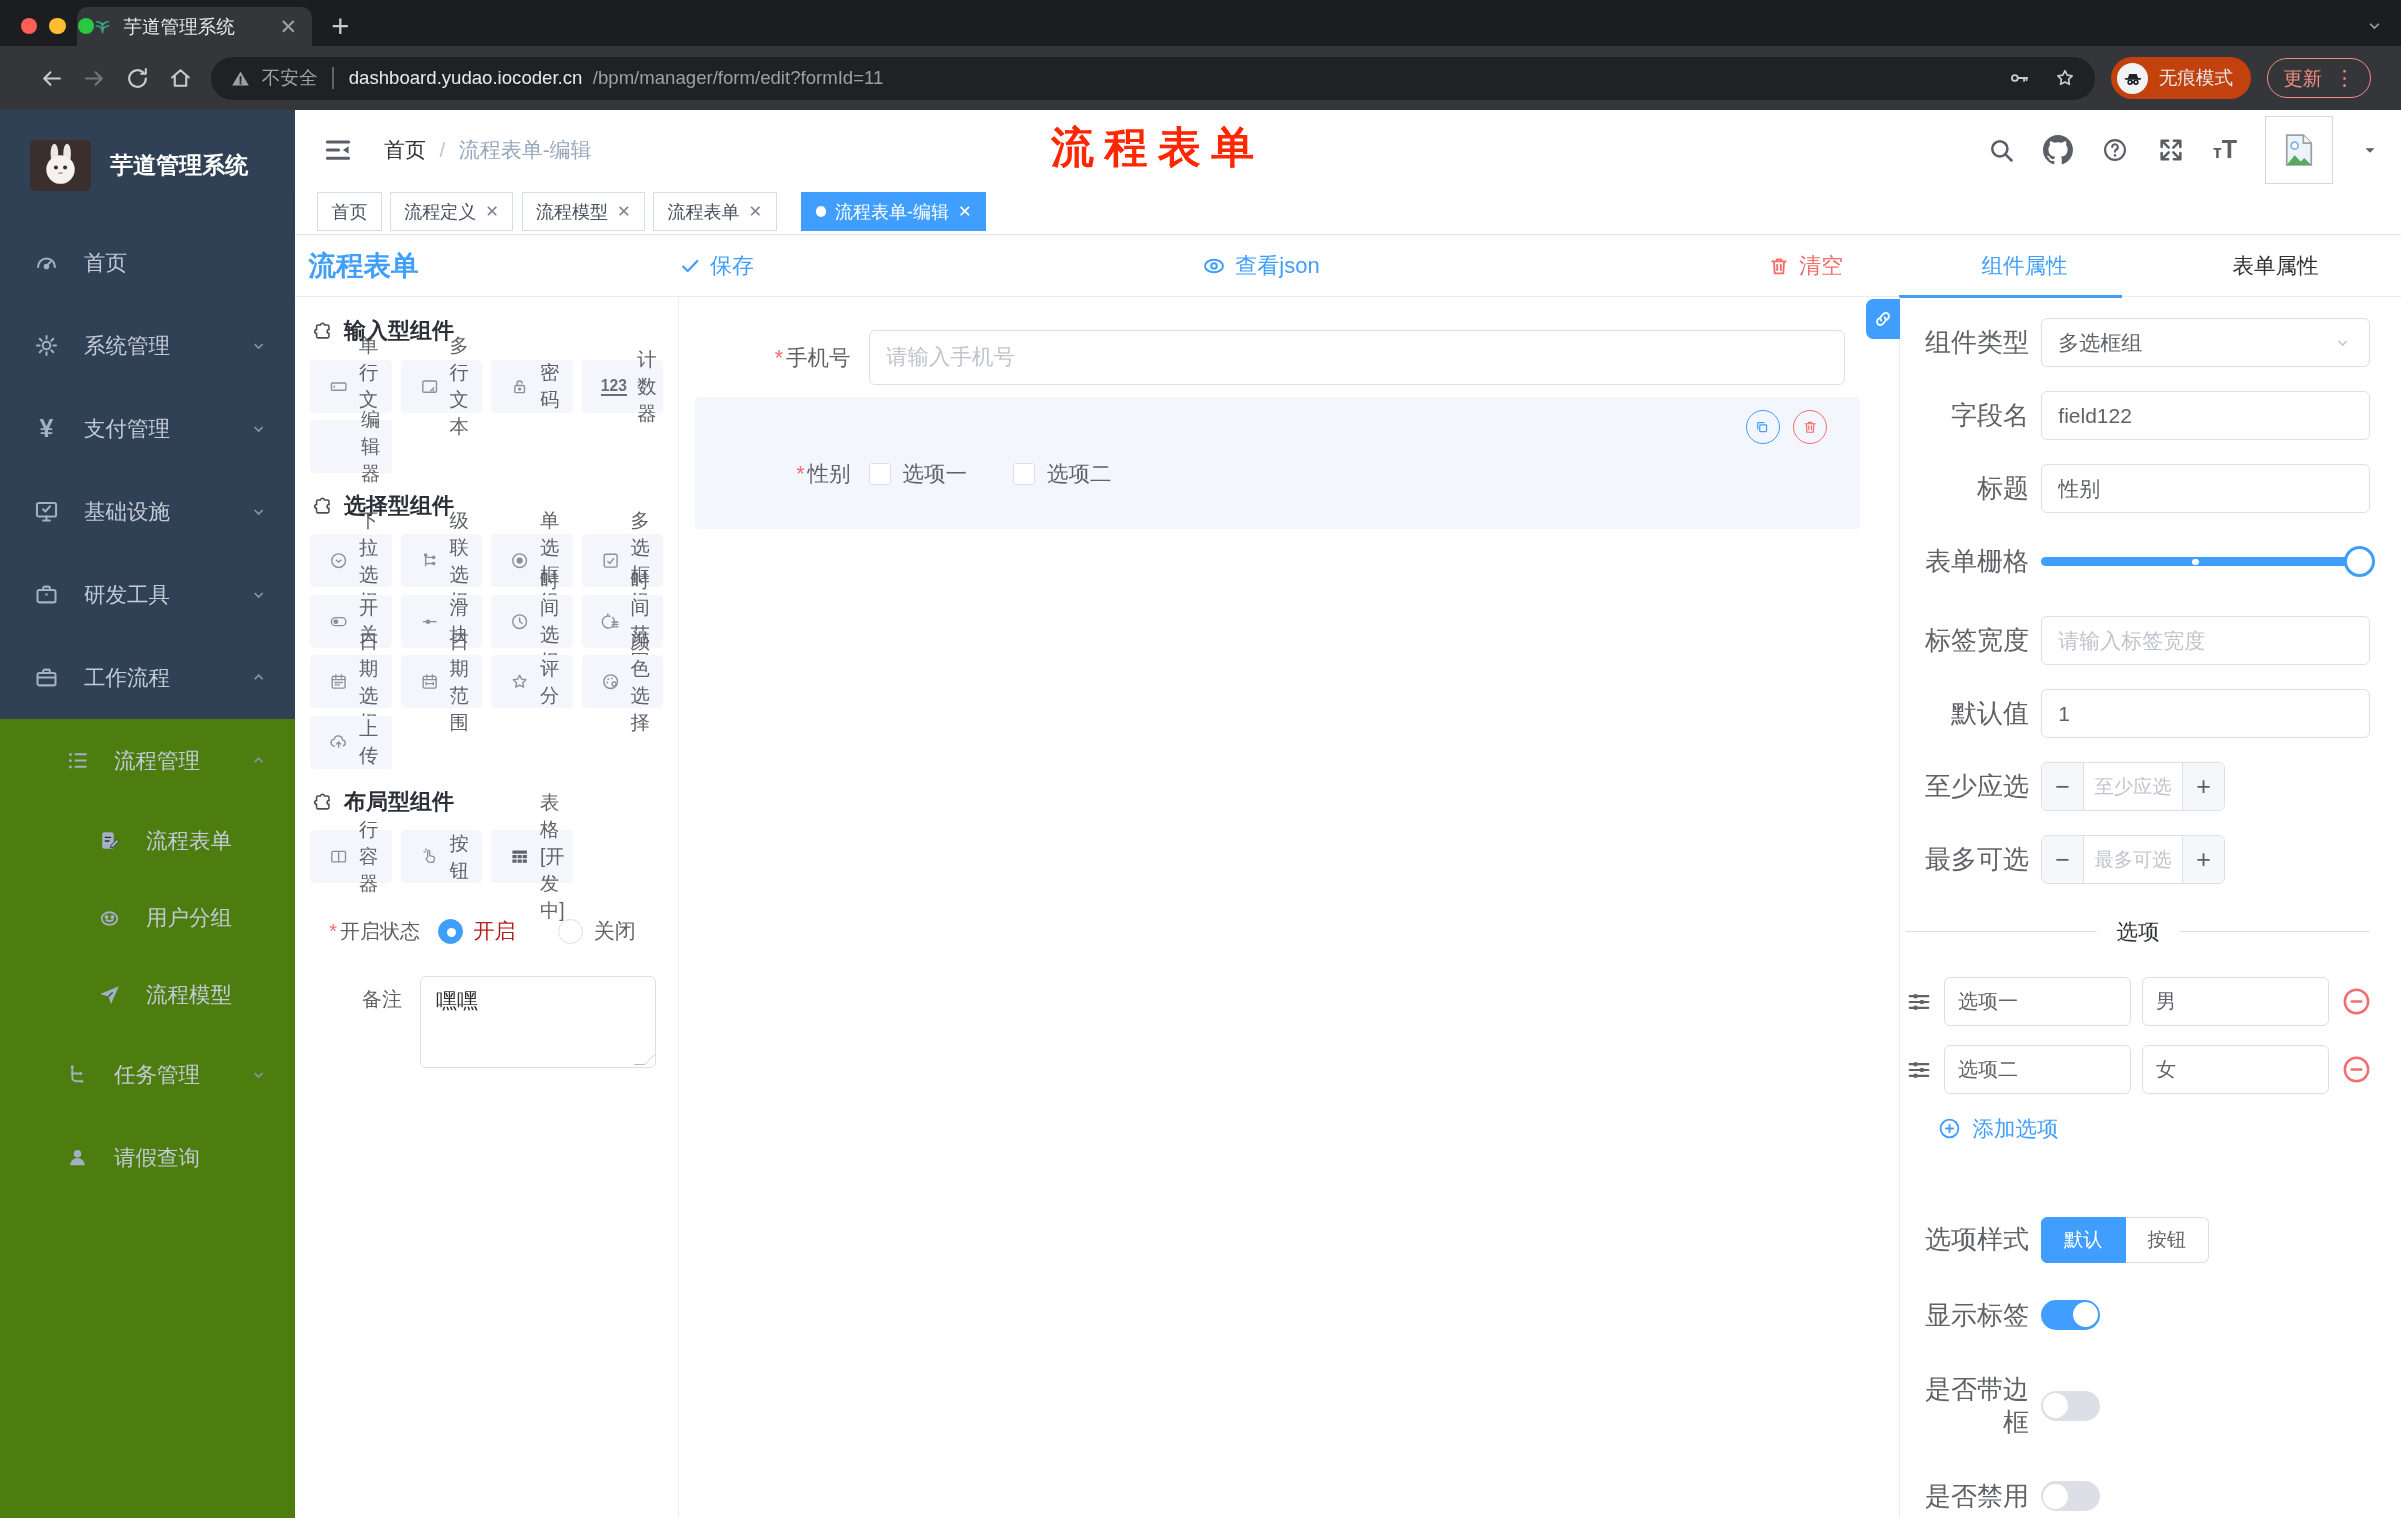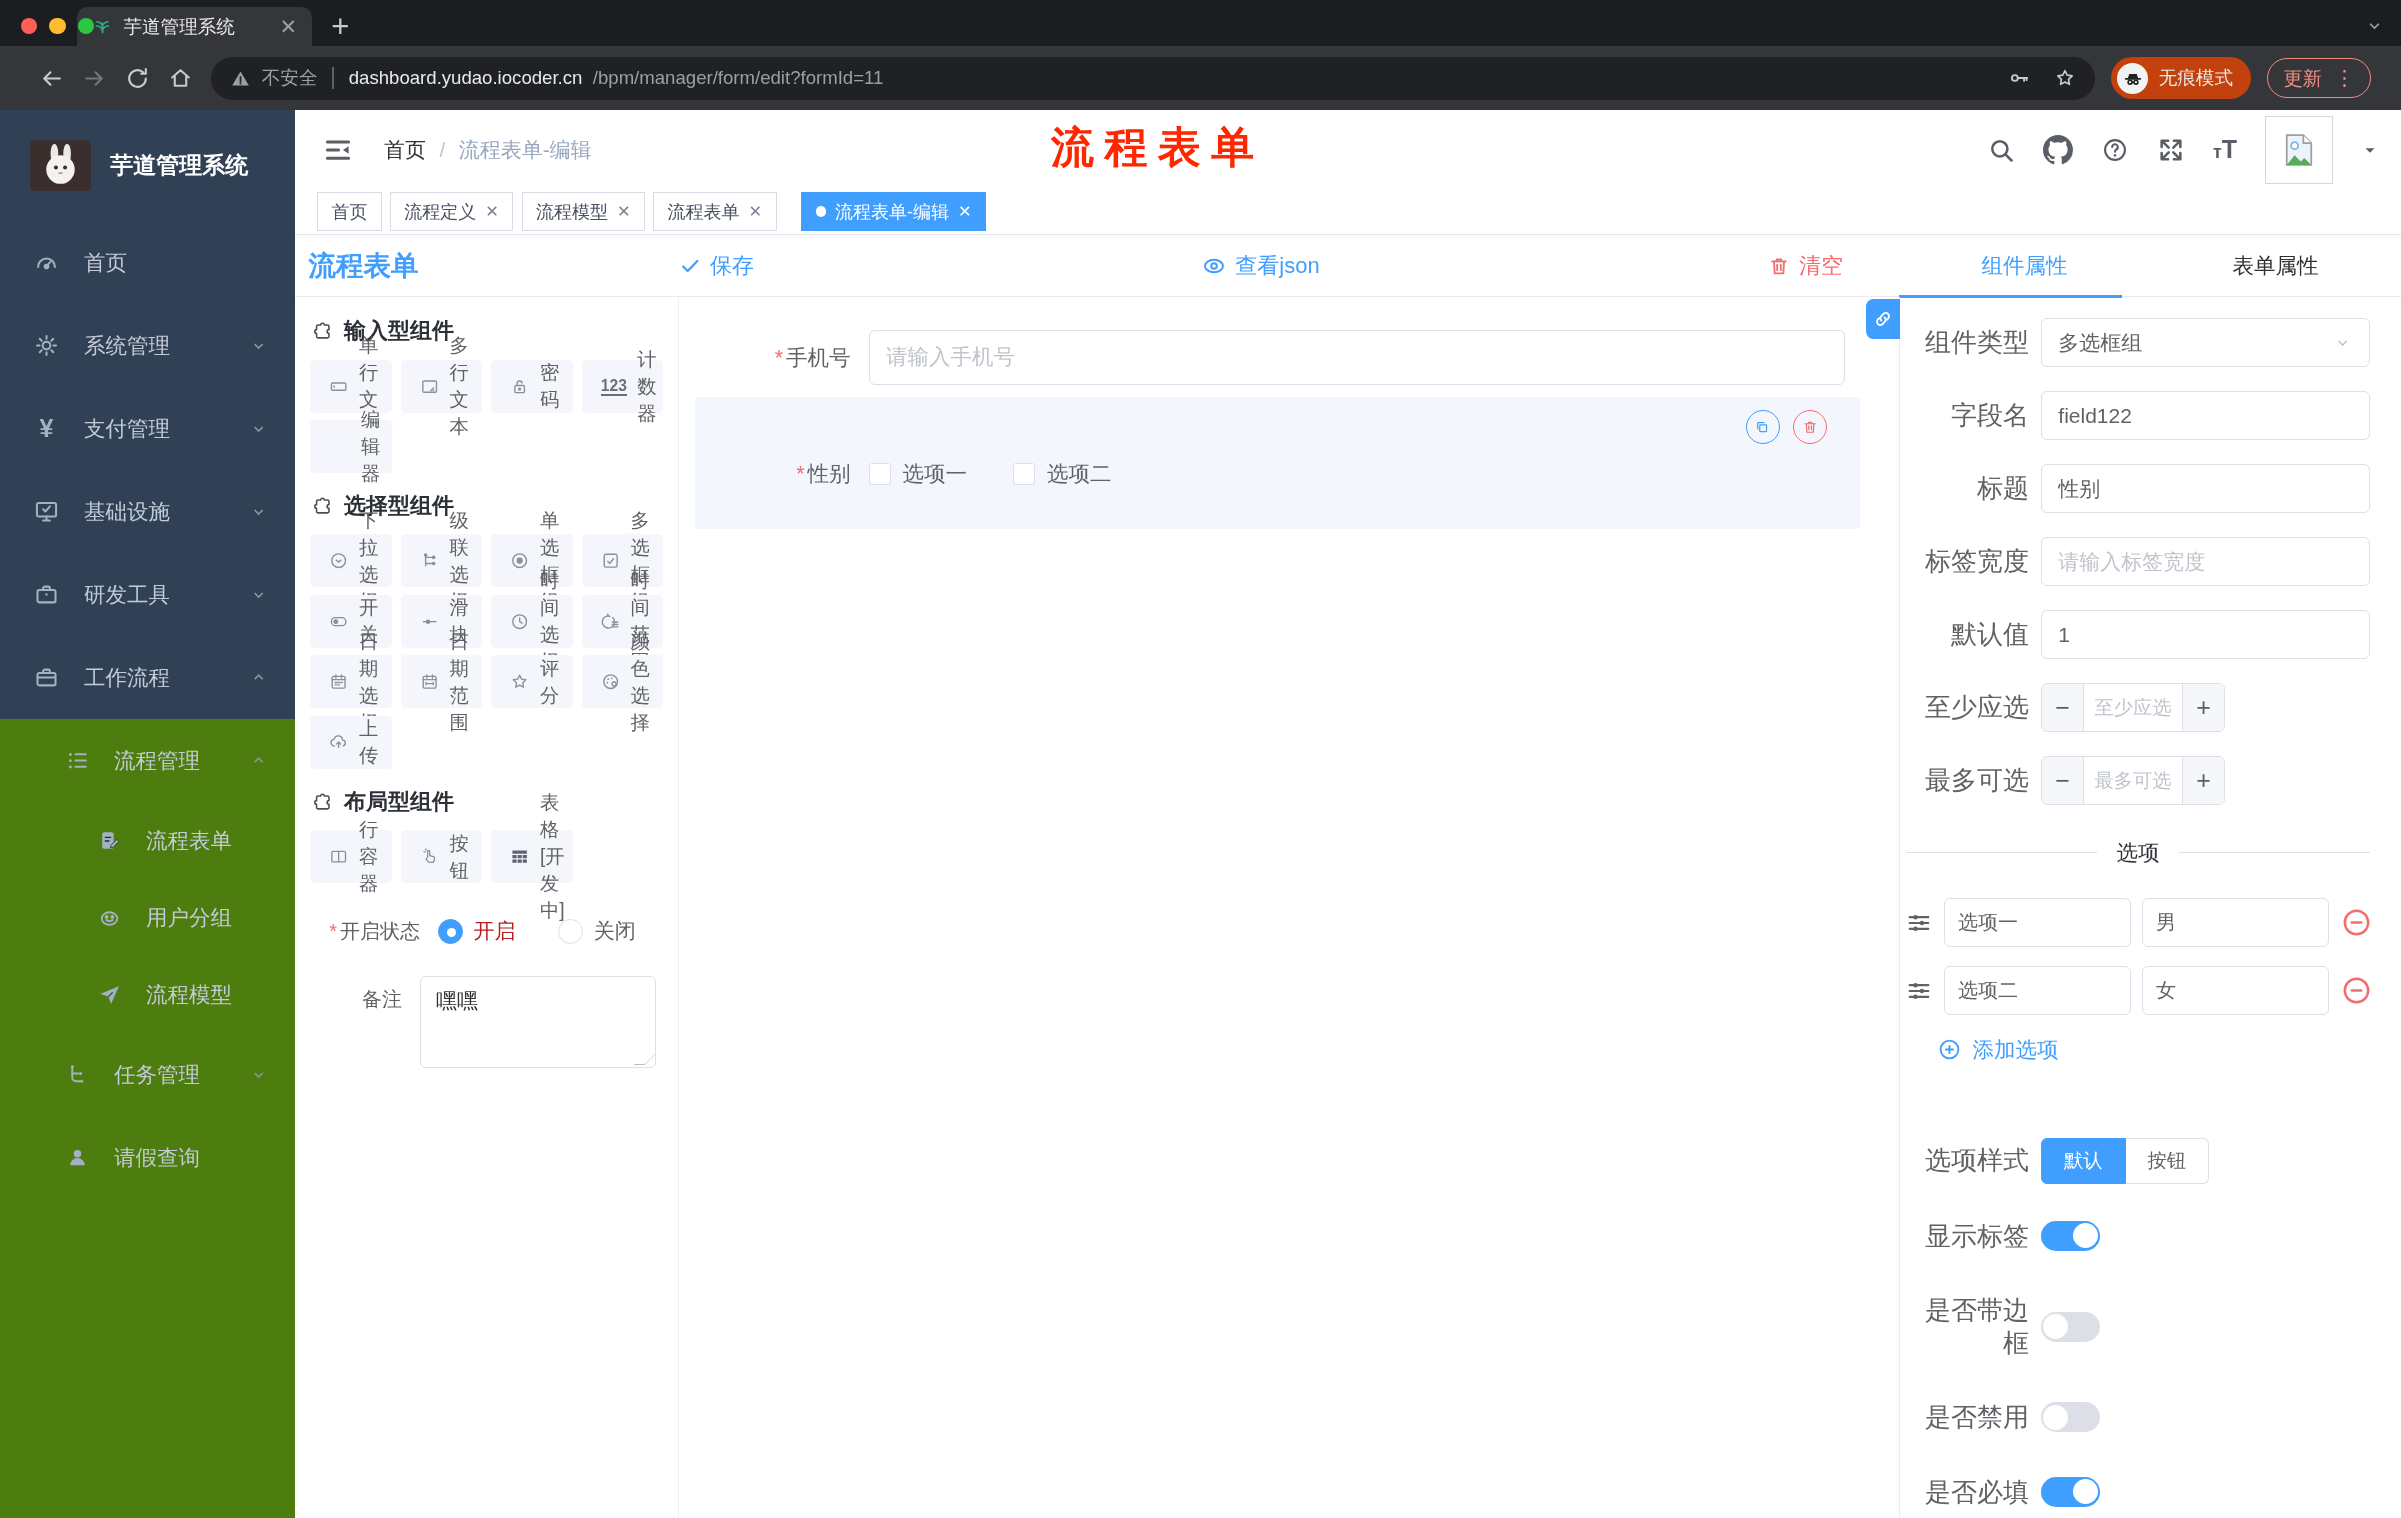--- a/index.html
+++ b/index.html
@@ -826,20 +826,28 @@
               </div>
           </div>
           <div class="prow">
             <div class="plabel">字段名</div>
             <div class="pctl"><input class="pinput" value="field122" style=""></div>
           </div>
           <div class="prow">
             <div class="plabel">标题</div>
             <div class="pctl"><input class="pinput" value="性别" style=""></div>
           </div>
+          <div class="prow" style="margin-bottom:30px">
+            <div class="plabel">表单栅格</div>
+            <div class="slider">
+              <span class="strack"></span>
+              <span class="sstop"></span>
+              <span class="shandle"></span>
+            </div>
+          </div>
           <div class="prow">
             <div class="plabel" ind="">标签宽度</div>
             <div class="pctl"><input class="pinput" placeholder="请输入标签宽度" style=""></div>
           </div>
           <div class="prow">
             <div class="plabel">默认值</div>
             <div class="pctl"><input class="pinput" value="1" style=""></div>
           </div>
           <div class="prow">
             <div class="plabel">至少应选</div>

